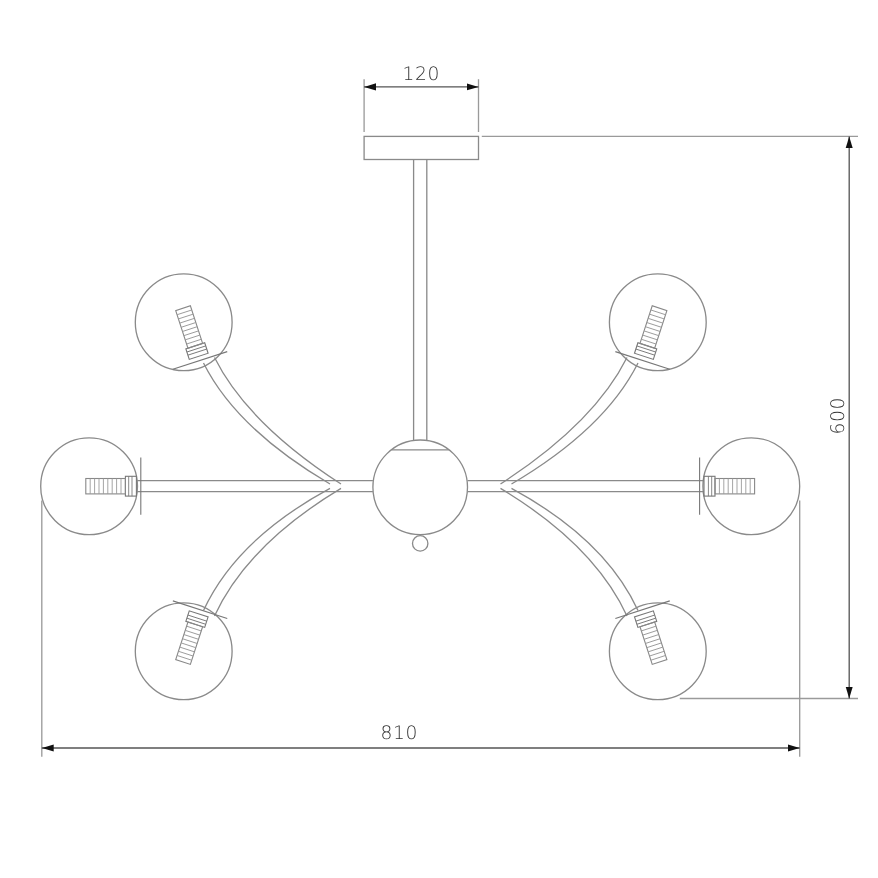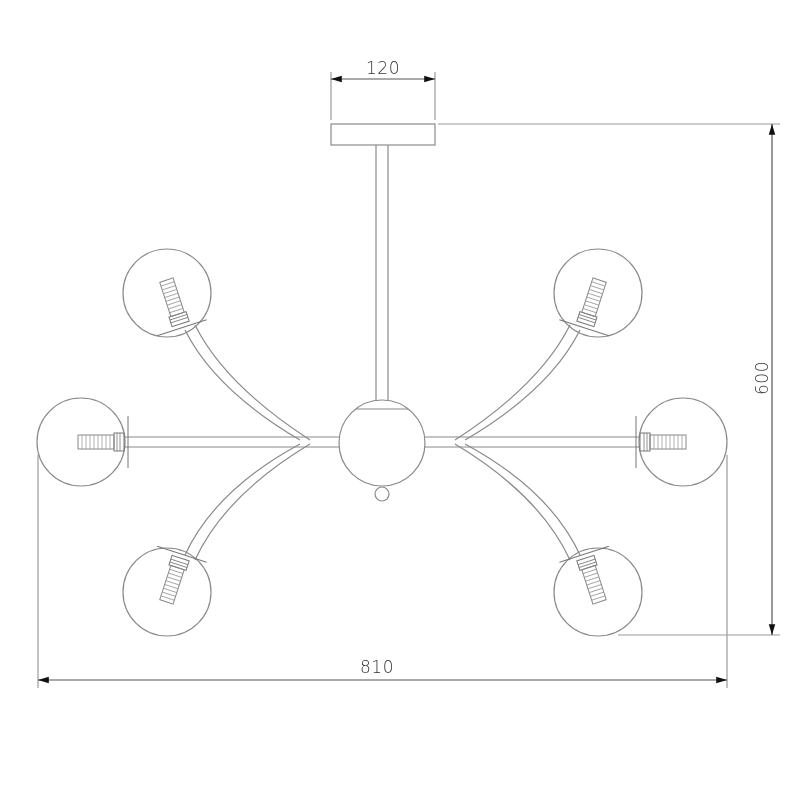--- a/index.html
+++ b/index.html
@@ -88,14 +88,14 @@
     <line x1="772" y1="124" x2="772" y2="635" marker-start="url(#arr)" marker-end="url(#arr)" stroke="#555"></line>
 
     <line x1="38" y1="455" x2="38" y2="688"></line>
     <line x1="727" y1="455" x2="727" y2="688"></line>
     <line x1="38" y1="680" x2="727" y2="680" marker-start="url(#arr)" marker-end="url(#arr)" stroke="#555"></line>
   </g>
 </svg>
 
 <div class="dim-label" style="left:366px; top:58px;">120</div>
 <div class="dim-label dim-vert" style="left:745px; top:368px;">600</div>
-<div class="dim-label" style="left:360px; top:657px;">810</div>
+<div class="dim-label" style="left:346px; top:657px;">810</div>
 </div>
 
 </body></html>

